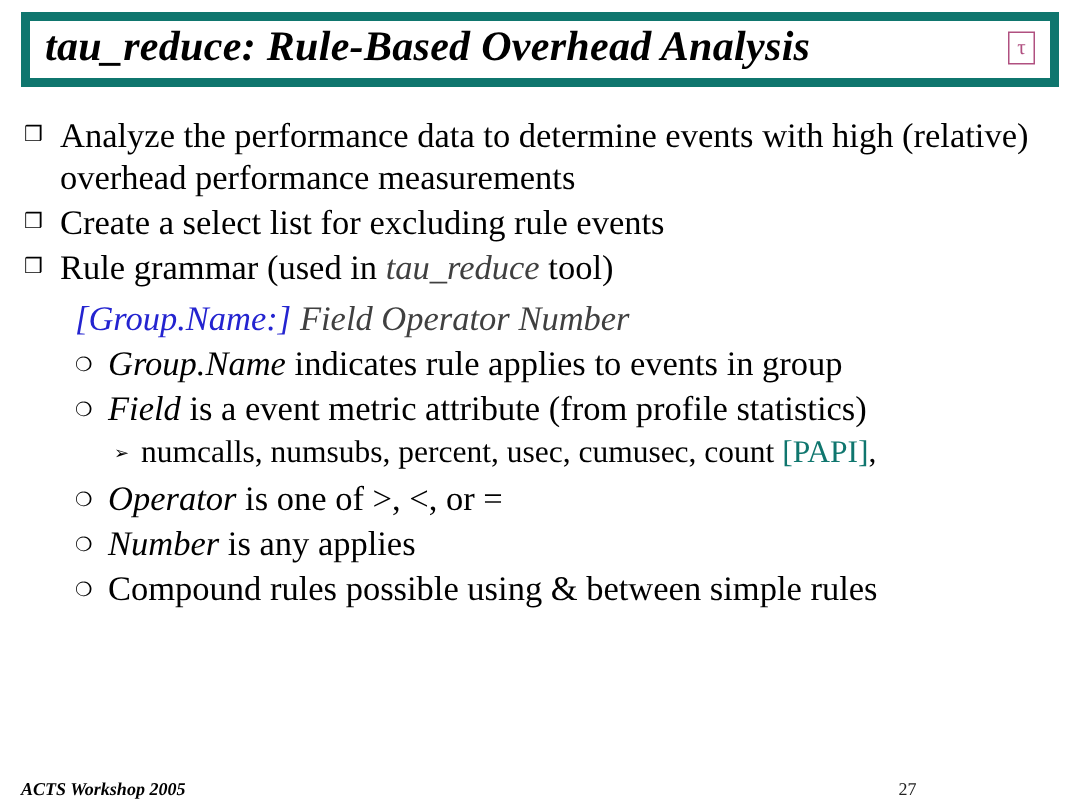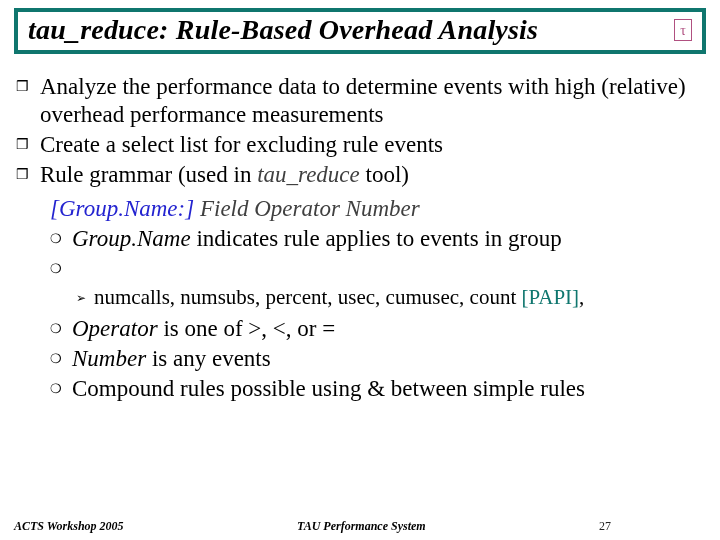--- a/index.html
+++ b/index.html
@@ -1,18 +1,18 @@
 <!DOCTYPE html>
 <html><head>
 <meta charset="utf-8">
 <style>
   * { margin: 0; padding: 0; box-sizing: border-box; }
   html, body { width: 720px; height: 540px; font-family: "Times New Roman", Times, serif; background: #fff; color: #000; }
   .slide { position: relative; width: 720px; height: 540px; padding: 8px 14px 0 14px; }
-  .title-box { border: 4px solid #0f766e; padding: 2px 10px 4px 10px; margin-bottom: 19px; display: flex; align-items: center; justify-content: space-between; }
+  .title-box { border: 6px solid #0f766e; padding: 2px 10px 4px 10px; margin-bottom: 19px; display: flex; align-items: center; justify-content: space-between; }
   .title { font-style: italic; font-weight: bold; font-size: 28px; letter-spacing: 0.2px; }
   .tau-mark { width: 18px; height: 22px; line-height: 22px; text-align: center; border: 1px solid #b05080; color: #b05080; font-family: serif; font-size: 14px; }
   .body { font-size: 23px; line-height: 1.22; }
   .row { display: flex; margin-top: 2px; }
   .b1 { width: 26px; flex-shrink: 0; font-size: 14px; line-height: 28px; padding-left: 2px; }
   .b2row { display: flex; margin-top: 2px; }
   .b2 { width: 22px; flex-shrink: 0; font-size: 13px; line-height: 28px; }
   .b3row { display: flex; font-size: 21px; margin-top: 2px; }
   .b3 { width: 18px; flex-shrink: 0; font-size: 12px; line-height: 26px; }
   .lvl2 { margin-left: 36px; }
@@ -58,49 +58,51 @@
 
     <div class="b2row lvl2">
       <div class="b2">❍</div>
       <div>
         <span class="i">Group.Name</span><span> indicates rule applies to events in group</span>
       </div>
     </div>
 
     <div class="b2row lvl2">
       <div class="b2">❍</div>
+      <div>
+        <span class="i">Field</span><span> is a event metric attribute (from profile statistics)</span>
+      </div>
     </div>
 
     <div class="b3row lvl3">
       <div class="b3">➢</div>
       <div>
         <span>numcalls, numsubs, percent, usec, cumusec, count </span><span class="green">[PAPI]</span><span>,</span>
       </div>
     </div>
 
     <div class="b2row lvl2" style="margin-top:4px;">
       <div class="b2">❍</div>
       <div>
         <span class="i">Operator</span><span> is one of &gt;, &lt;, or =</span>
       </div>
     </div>
 
     <div class="b2row lvl2">
       <div class="b2">❍</div>
       <div>
-        <span class="i">Number</span><span> is any events</span>
+        <span class="i">Number</span><span> is any applies</span>
       </div>
     </div>
 
     <div class="b2row lvl2">
       <div class="b2">❍</div>
       <div>Compound rules possible using &amp; between simple rules</div>
     </div>
 
   </div>
 
   <div class="footer">
     <span>ACTS Workshop 2005</span>
-    <span>TAU Performance System</span>
     <span class="pagenum">27</span>
   </div>
 
 </div>
 
 </body></html>

